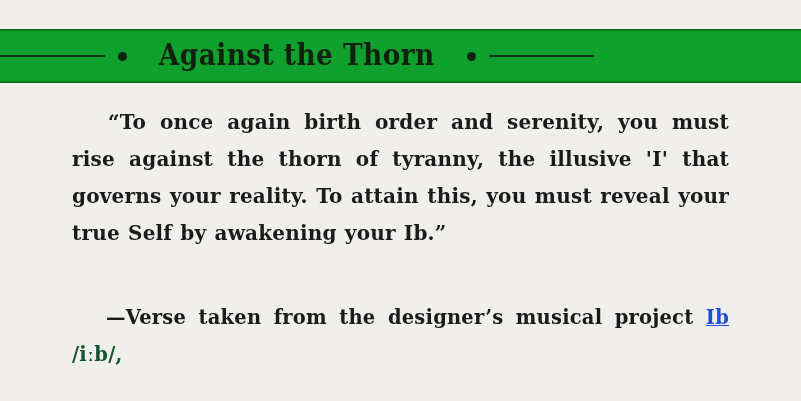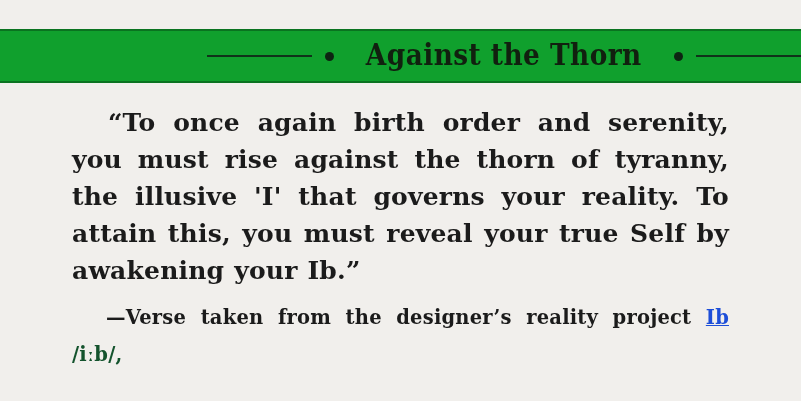--- a/index.html
+++ b/index.html
@@ -31,21 +31,21 @@
     border-top: 2px solid #0a7320;
     border-bottom: 2px solid #0a7320;
     box-sizing: border-box;
     display: flex;
     align-items: center;
     justify-content: center;
   }
   .banner-inner {
     display: flex;
     align-items: center;
-    justify-content: flex-end;
+    justify-content: flex-start;
     gap: 13px;
     width: 100%;
   }
   .rule {
     display: block;
     width: 105px;
     height: 0;
     border-top: 2px solid #10331a;
     flex: 0 0 auto;
   }
@@ -74,21 +74,21 @@
   .content {
     position: absolute;
     top: 104px;
     left: 72px;
     width: 657px;
   }
   .quote {
     margin: 0;
     font-family: "DejaVu Serif", "Liberation Serif", serif;
     font-weight: bold;
-    font-size: 25px;
+    font-size: 20px;
     line-height: 37px;
     color: #1b1b1b;
     text-align: justify;
     text-indent: 36px;
     letter-spacing: 0.2px;
     word-spacing: 1px;
   }
   .attribution {
     margin: 0;
     position: absolute;
@@ -135,18 +135,18 @@
       <span class="dot"></span>
       <span class="rule"></span>
     </div>
   </div>
 
   <div class="content">
 
     <p class="quote">“To once again birth order and serenity, you must rise against the thorn of tyranny, the illusive 'I' that governs your reality. To attain this, you must reveal your true Self by awakening your Ib.”</p>
 
     <p class="attribution">
-      <span class="justify-all"><span>—</span><span>Verse taken from the designer’s reality project </span><span class="green" style="color: #1d4ed8; text-decoration: underline;">Ib</span><span class="ipa"> /iːb/,</span></span>
+      <span class="justify-all"><span>—</span><span>Verse taken from the designer’s musical project </span><span class="green" style="color: #1d4ed8; text-decoration: underline;">Ib</span><span class="ipa"> /iːb/,</span></span>
       
     </p>
 
   </div>
 </div>
 
 </body></html>

